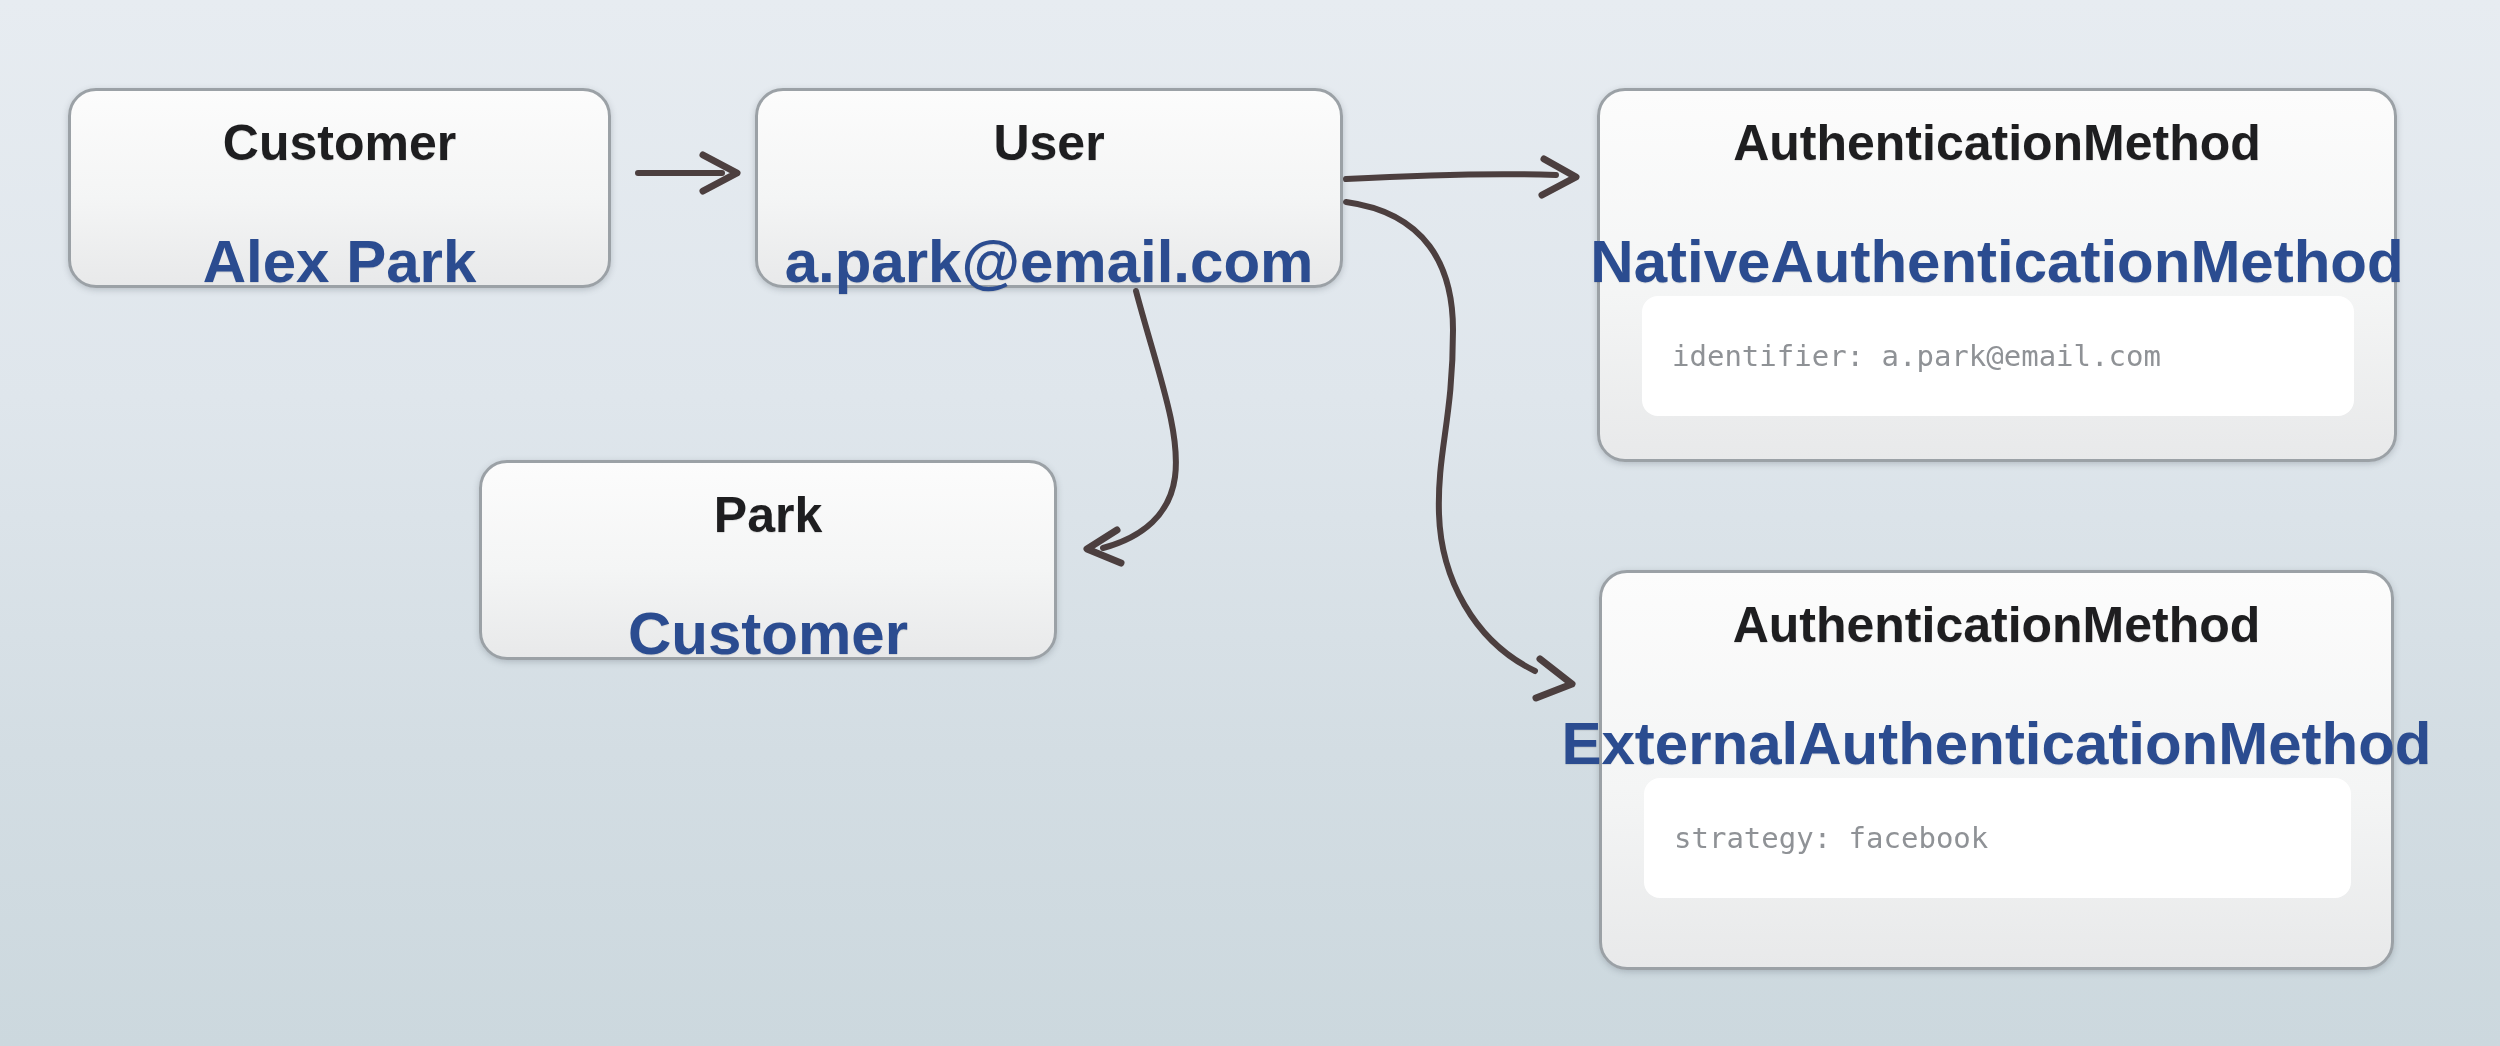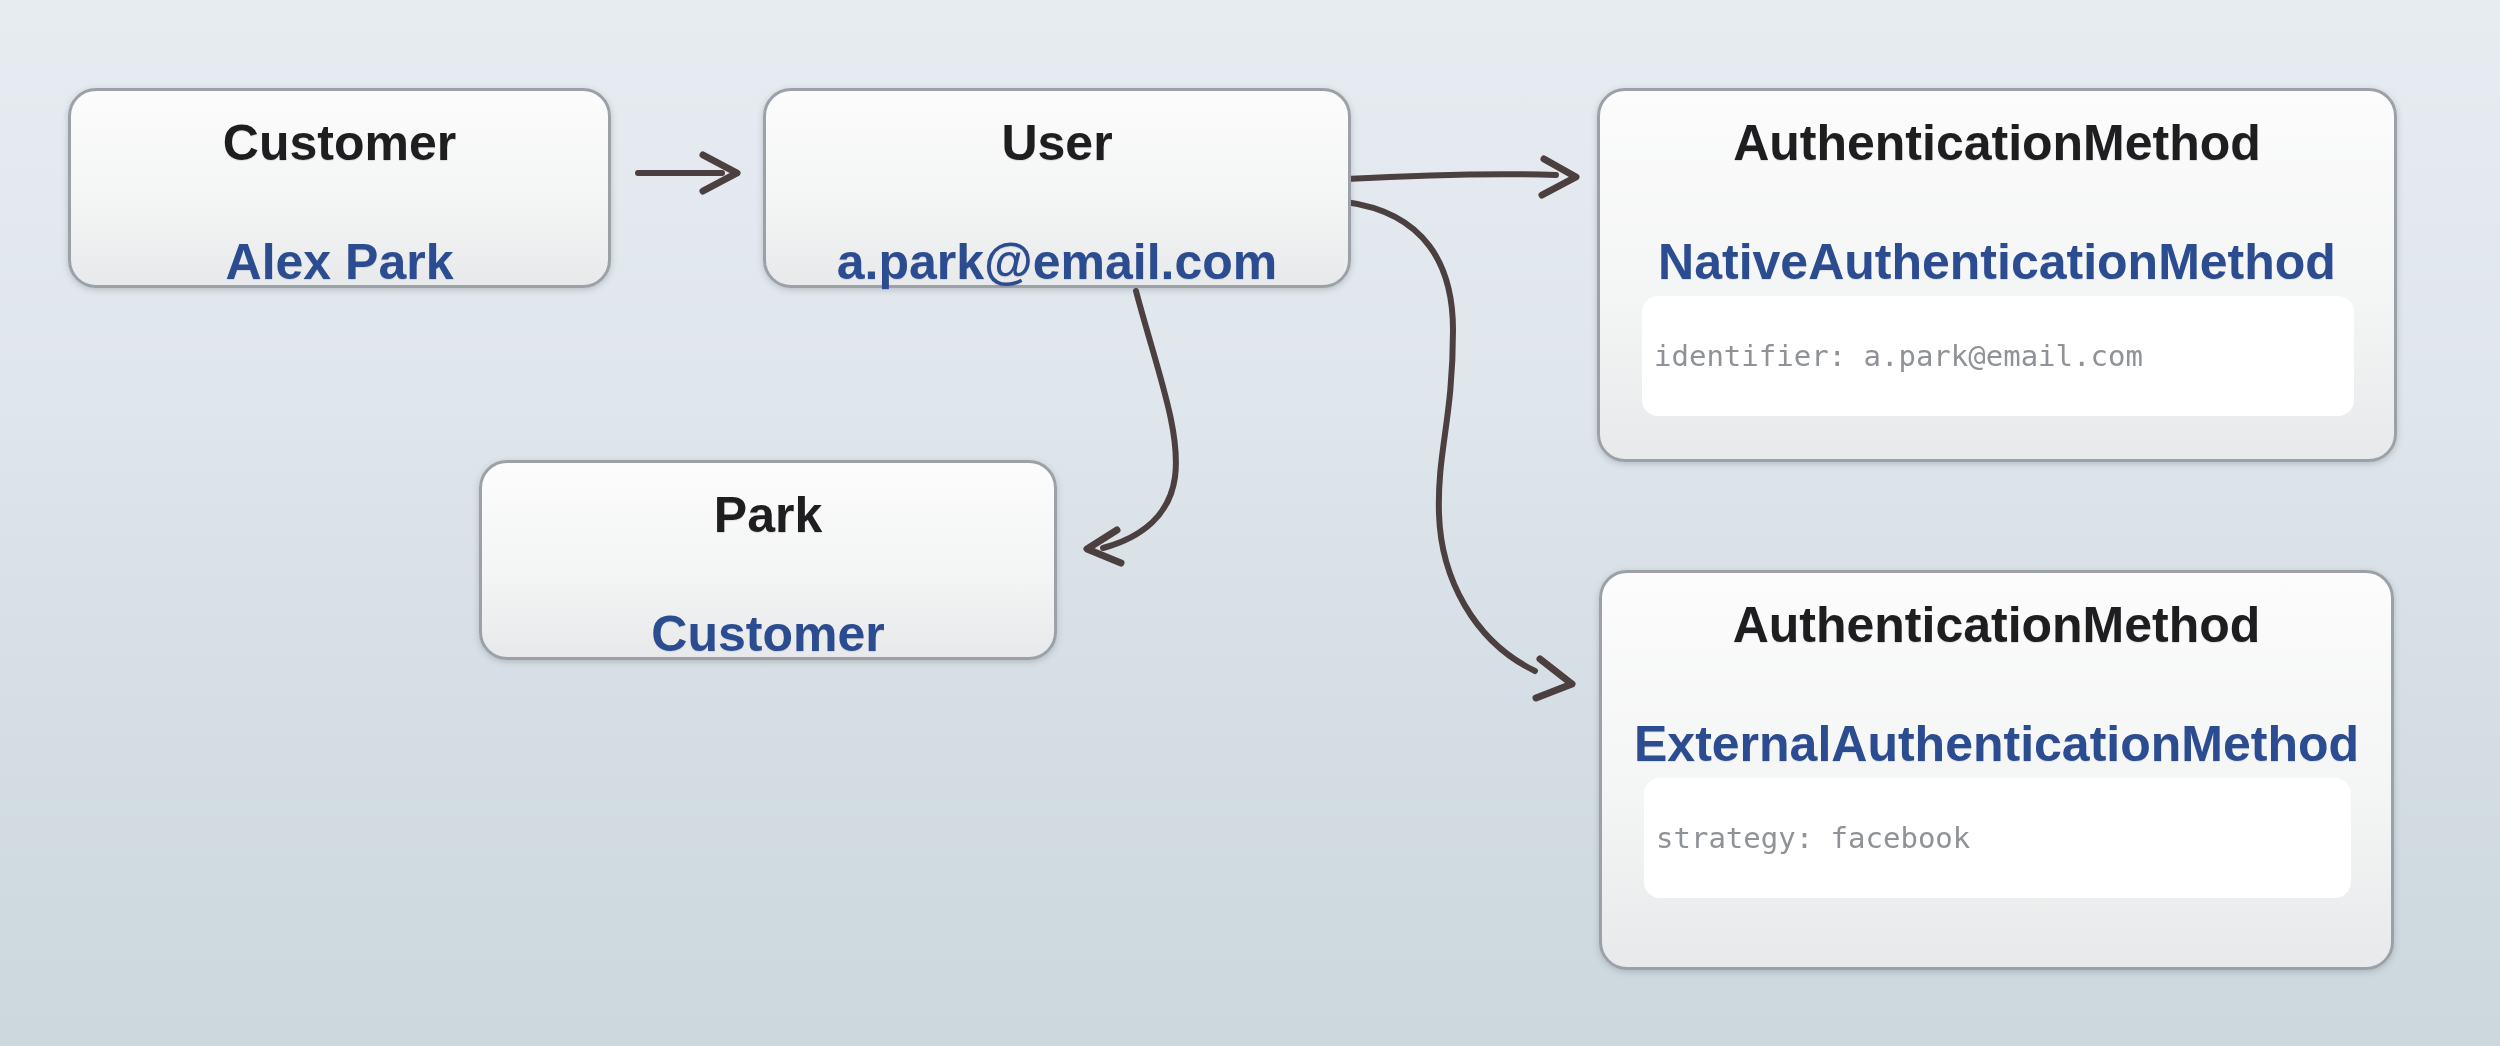--- a/index.html
+++ b/index.html
@@ -33,40 +33,40 @@
   }
   .node-type{
     margin-top:24px;
     font-size:50px;line-height:56px;font-weight:bold;
     color:var(--type-text);
     text-shadow:0 1px 1px rgba(0,0,0,0.12);
     white-space:nowrap;
   }
   .node-value{
     margin-top:33px;
-    font-size:50px;line-height:58px;font-weight:bold;
+    font-size:60px;line-height:58px;font-weight:bold;
     color:var(--value-text);
     text-shadow:0 1px 1px rgba(0,0,0,0.10);
     white-space:nowrap;
   }
   .attrs{
     position:absolute;left:42px;right:40px;top:205px;height:120px;
     background:#ffffff;border-radius:16px;
     display:flex;flex-direction:column;justify-content:center;
-    padding:0 12px;text-align:left;
+    padding:0 30px;text-align:left;
   }
   .attr-line{
     font-family:"DejaVu Sans Mono","Liberation Mono",monospace;
     font-size:29px;line-height:43px;
     color:var(--attr-text);
     white-space:nowrap;
   }
   
   #node-customer{left:68px;top:88px;width:543px;height:200px;}
-  #node-user{left:755px;top:88px;width:588px;height:200px;margin-left:8px;}
+  #node-user{left:755px;top:88px;width:588px;height:200px;}
   #node-role{left:479px;top:460px;width:578px;height:200px;}
   #node-native-auth{left:1597px;top:88px;width:800px;height:374px;}
   #node-external-auth{left:1599px;top:570px;width:795px;height:400px;}
 </style>
 </head>
 <body>
 
 <div class="canvas">
 
   <svg class="edges" viewBox="0 0 2500 1046" xmlns="http://www.w3.org/2000/svg">

